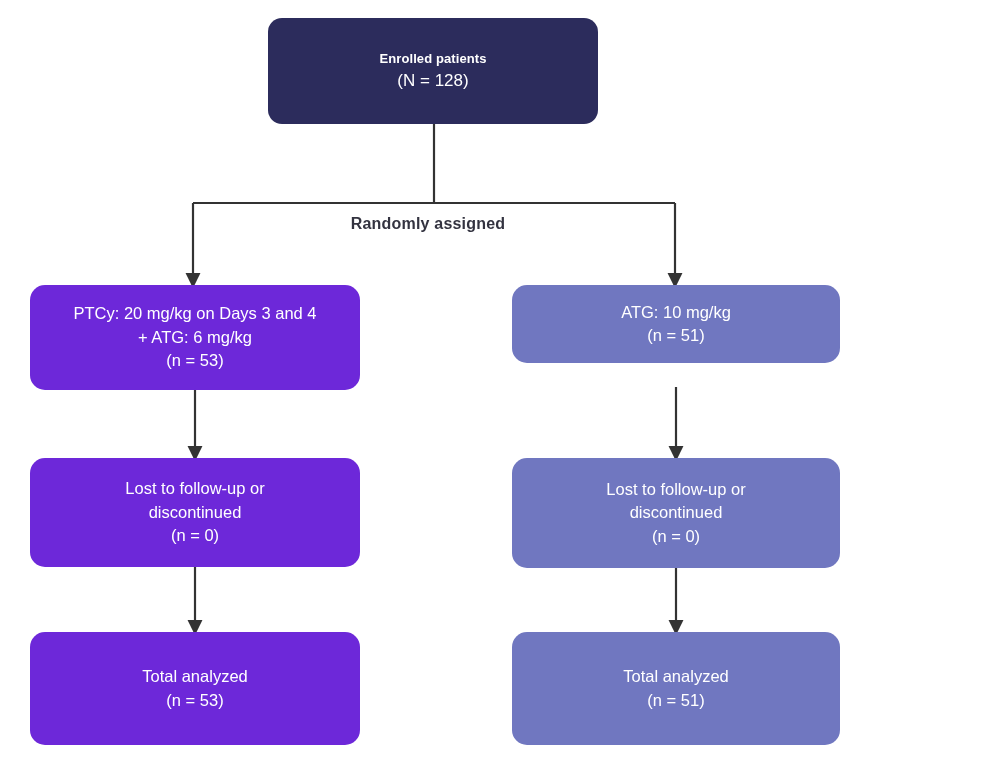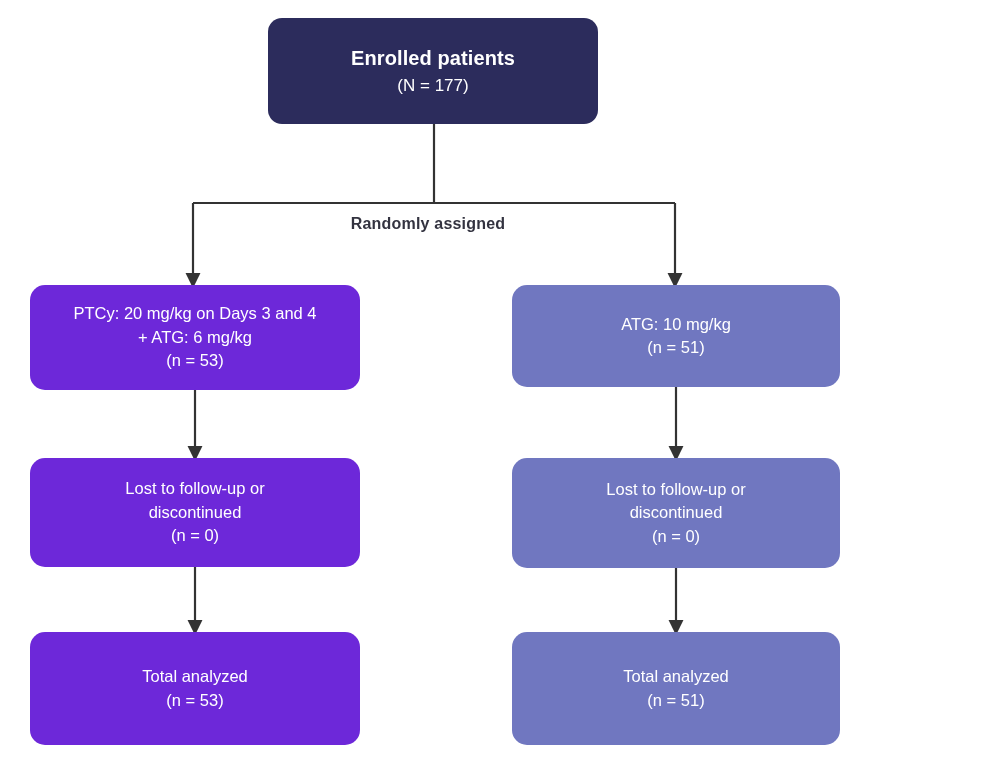--- a/index.html
+++ b/index.html
@@ -47,39 +47,39 @@
     left: 268px;
     top: 18px;
     width: 330px;
     height: 106px;
     background: #2C2C5C;
     border-radius: 14px;
     flex-direction: column;
   }
   #node-enrolled .title {
     font-weight: bold;
-    font-size: 20px;
+    font-size: 13px;
     line-height: 1.5;
     letter-spacing: 0.1px;
   }
   #node-enrolled .sub {
     font-size: 17px;
     line-height: 1.5;
     font-weight: normal;
   }
   
   .node.arm-left  { background: #6d28d9; }
   .node.arm-right { background: #7077C0; }
 
   #node-left-treatment {
     left: 30px; top: 285px; width: 330px; height: 105px;
     font-size: 16.5px;
   }
   #node-right-treatment {
-    left: 512px; top: 285px; width: 328px; height: 102px;
+    left: 512px; top: 285px; width: 328px; height: 78px;
     font-size: 16.5px;
   }
   #node-left-lost {
     left: 30px; top: 458px; width: 330px; height: 109px;
     font-size: 16.5px;
   }
   #node-right-lost {
     left: 512px; top: 458px; width: 328px; height: 110px;
     font-size: 16.5px;
   }
@@ -128,21 +128,21 @@
 
     <path d="M195,567 L195,627" stroke="#333333" stroke-width="2.2" fill="none" marker-end="url(#arrowhead)"></path>
 
     <path d="M676,387 L676,453" stroke="#333333" stroke-width="2.2" fill="none" marker-end="url(#arrowhead)"></path>
 
     <path d="M676,568 L676,627" stroke="#333333" stroke-width="2.2" fill="none" marker-end="url(#arrowhead)"></path>
   </svg>
 
   <div class="node" id="node-enrolled">
     <span class="title">Enrolled patients</span>
-    <span class="sub">(N = 177)</span>
+    <span class="sub">(N = 128)</span>
   </div>
 
   <div id="randomly-assigned-label">Randomly assigned</div>
 
   <div class="node arm-left" id="node-left-treatment">
     <span class="node-text">PTCy: 20 mg/kg on Days 3 and 4
 + ATG: 6 mg/kg
 (n = 53)</span>
   </div>
   <div class="node arm-left" id="node-left-lost">

